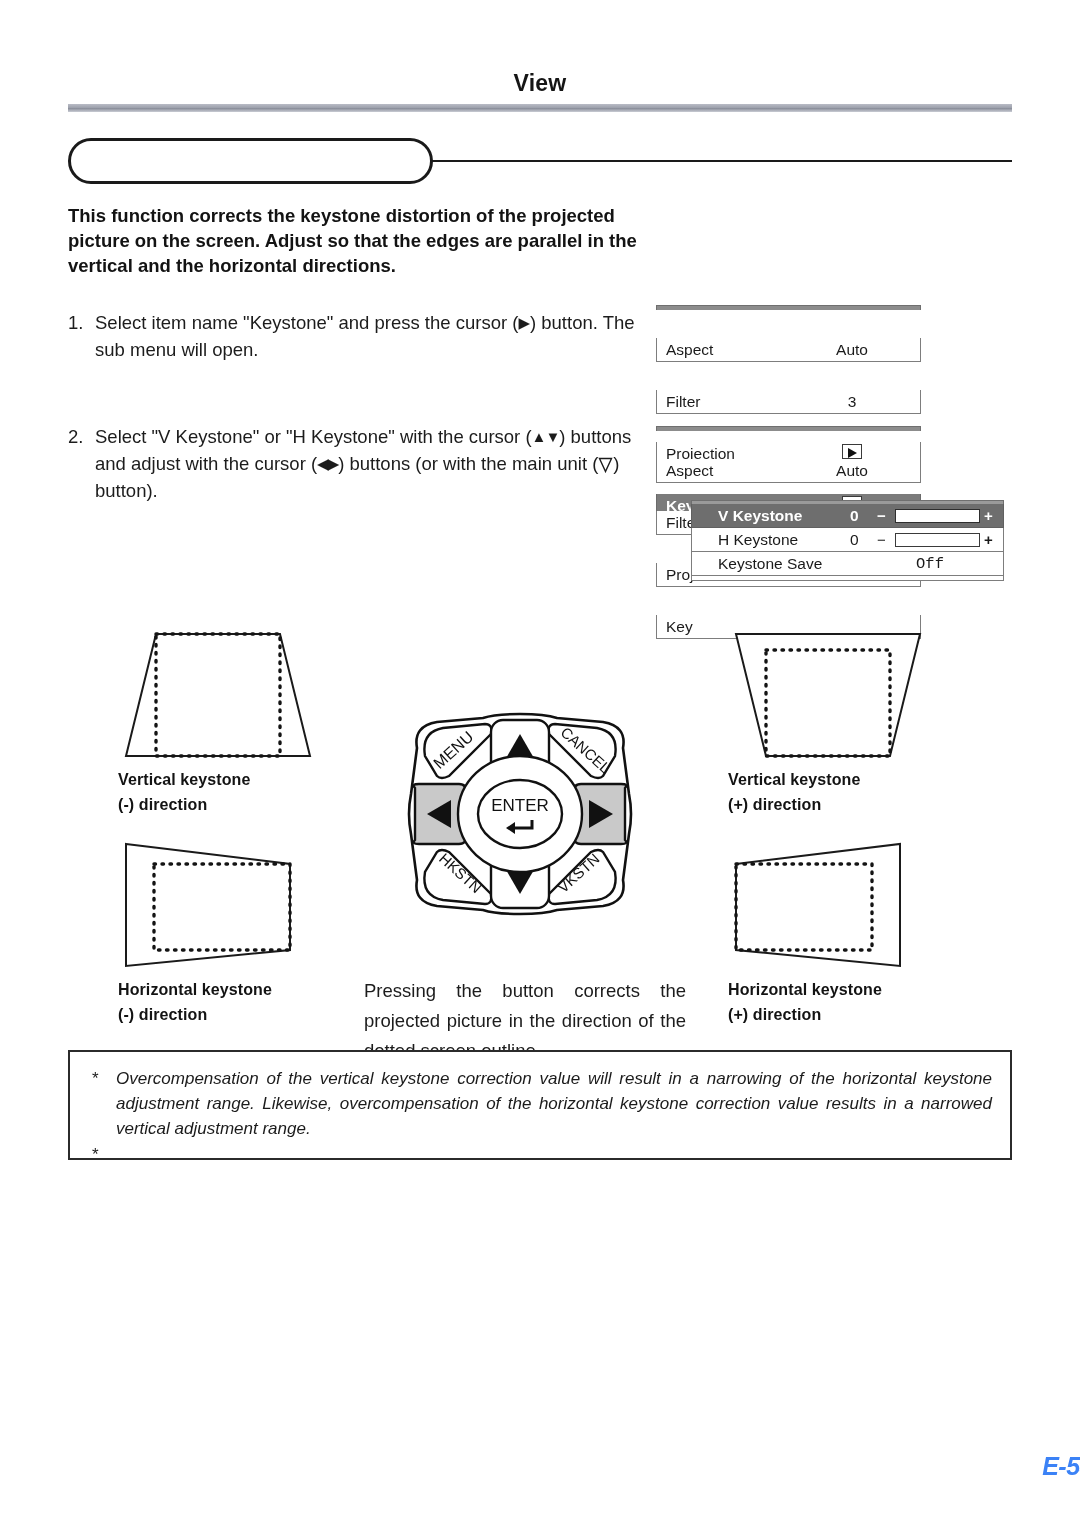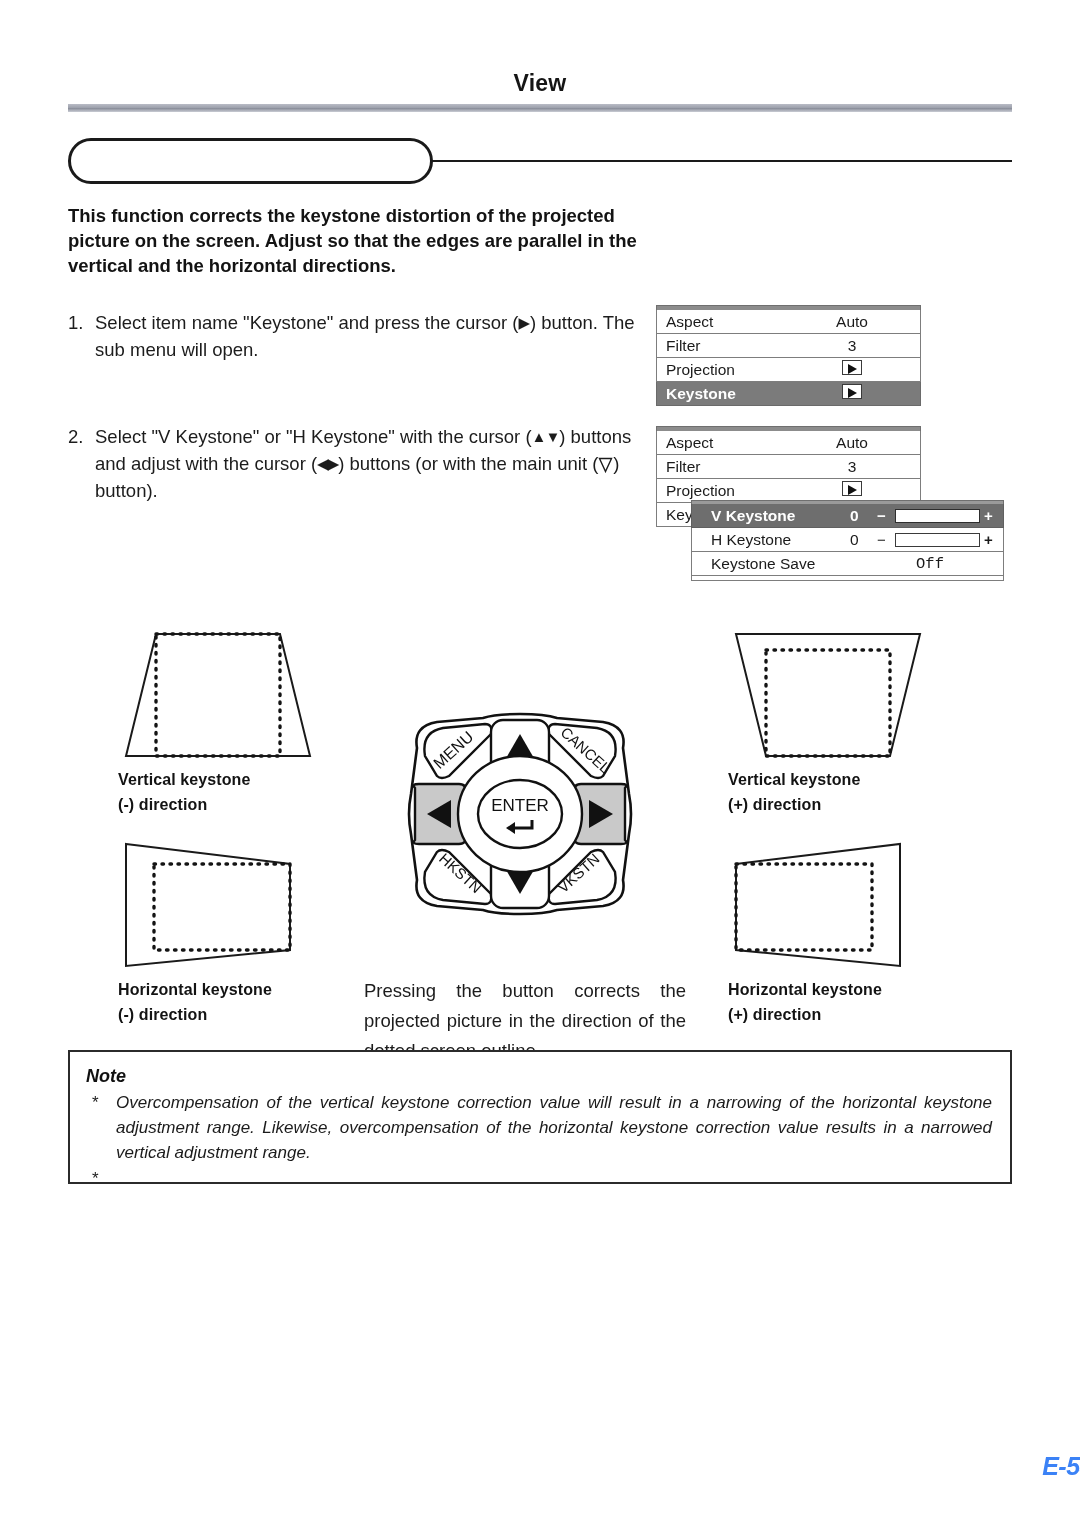--- a/index.html
+++ b/index.html
@@ -56,21 +56,21 @@
   }
   .glyph-outline svg{position:absolute;left:0;top:0;}
 
   
   .osd{position:absolute;font-size:15.5px;color:#1a1a1a;}
   #osd-top{left:656px;top:305px;width:265px;}
   #osd-bottom{left:656px;top:426px;width:265px;}
   .osd-cap{height:5px;background:#8c8c8c;border:1px solid #6f6f6f;border-bottom:none;box-sizing:border-box;}
   .osd-row{
     display:flex;align-items:center;height:24px;
-    border:1px solid #7d7d7d;border-top:none;background:#fff;box-sizing:border-box;
+    border:1px solid #7d7d7d;border-top:none;background:#fff;box-sizing:border-box;margin-top:28px;
   }
   .osd-row .lbl{flex:0 0 auto;padding-left:9px;}
   .osd-row .val{
     position:absolute;left:195px;transform:translateX(-50%);
     text-align:right;white-space:nowrap;
   }
   .osd-row{position:relative;}
   .osd-row.sel{background:#7b7b7b;color:#fff;font-weight:bold;border-color:#6a6a6a;}
   .arrow-box{
     display:inline-block;width:20px;height:15px;border:1px solid #3a3a3a;background:#fff;
@@ -84,21 +84,21 @@
   
   #osd-sub{
     position:absolute;left:691px;top:500px;width:313px;z-index:5;font-size:15.5px;
   }
   .sub-row{
     position:relative;display:flex;align-items:center;height:24px;
     border:1px solid #7d7d7d;border-top:none;background:#fff;box-sizing:border-box;
   }
   .sub-row:first-child{border-top:1px solid #6a6a6a;}
   .sub-row.sel{background:#6e6e6e;color:#fff;font-weight:bold;border-color:#606060;}
-  .sub-row .lbl{padding-left:19px;}
+  .sub-row .lbl{padding-left:26px;}
   .sub-row .num{position:absolute;left:158px;}
   .sub-row .minus{position:absolute;left:185px;font-size:15px;}
   .sub-row .plus{position:absolute;left:292px;font-size:15px;font-weight:bold;}
   .sub-row .offval{position:absolute;left:238px;transform:translateX(-50%);font-family:Liberation Mono, monospace;}
   .slider{
     position:absolute;left:203px;top:5px;width:85px;height:14px;
     border:1px solid #3a3a3a;background:#fff;box-sizing:border-box;
   }
   .slider .fill{height:100%;background:#808080;}
   .sub-row.sel .slider{border-color:#2e2e2e;}
@@ -353,21 +353,20 @@
           <path d="M147 108 L147 116 L127 116" fill="none" stroke="#111" stroke-width="3"></path>
           <path d="M130 110 L121 116 L130 122 Z" fill="#111"></path>
         </g>
       </g>
     </svg>
   </div>
 
   <div id="center-note">Pressing the button corrects the projected picture in the direction of the dotted screen outline.</div>
 
   <div id="note-box">
-    <div id="note-title">Note</div>
 
     <div class="note-item" id="note-item-1">
       <span class="star">*</span>
       <span>Overcompensation of the vertical keystone correction value will result in a narrowing of the horizontal keystone adjustment range. Likewise, overcompensation of the horizontal keystone correction value results in a narrowed vertical adjustment range.</span>
     </div>
 
     <div class="note-item" id="note-item-2">
       <span class="star">*</span>
     </div>
   </div>

